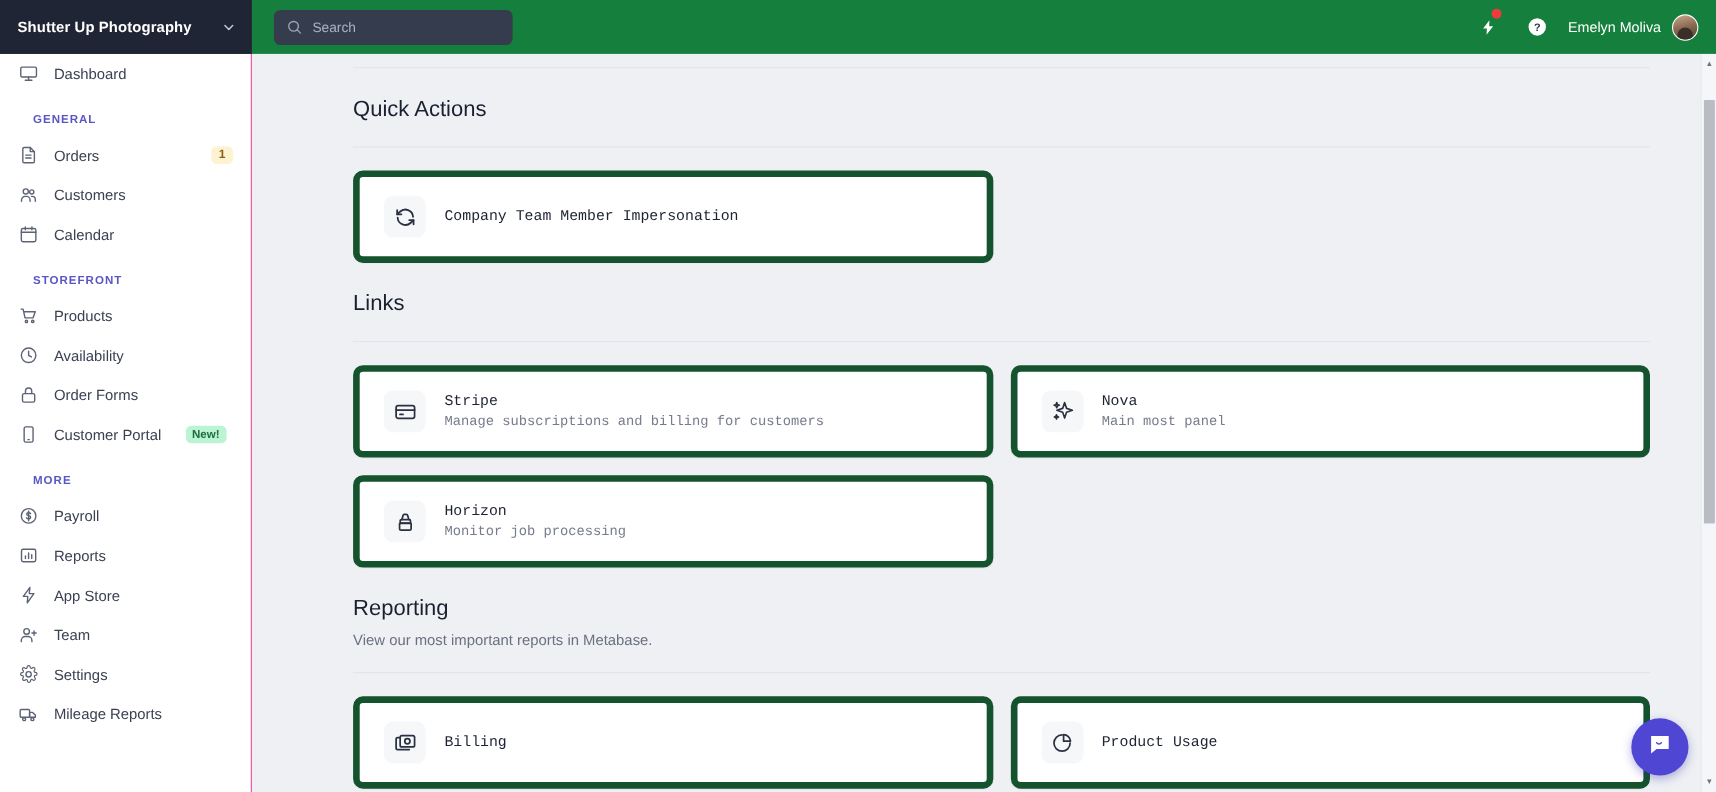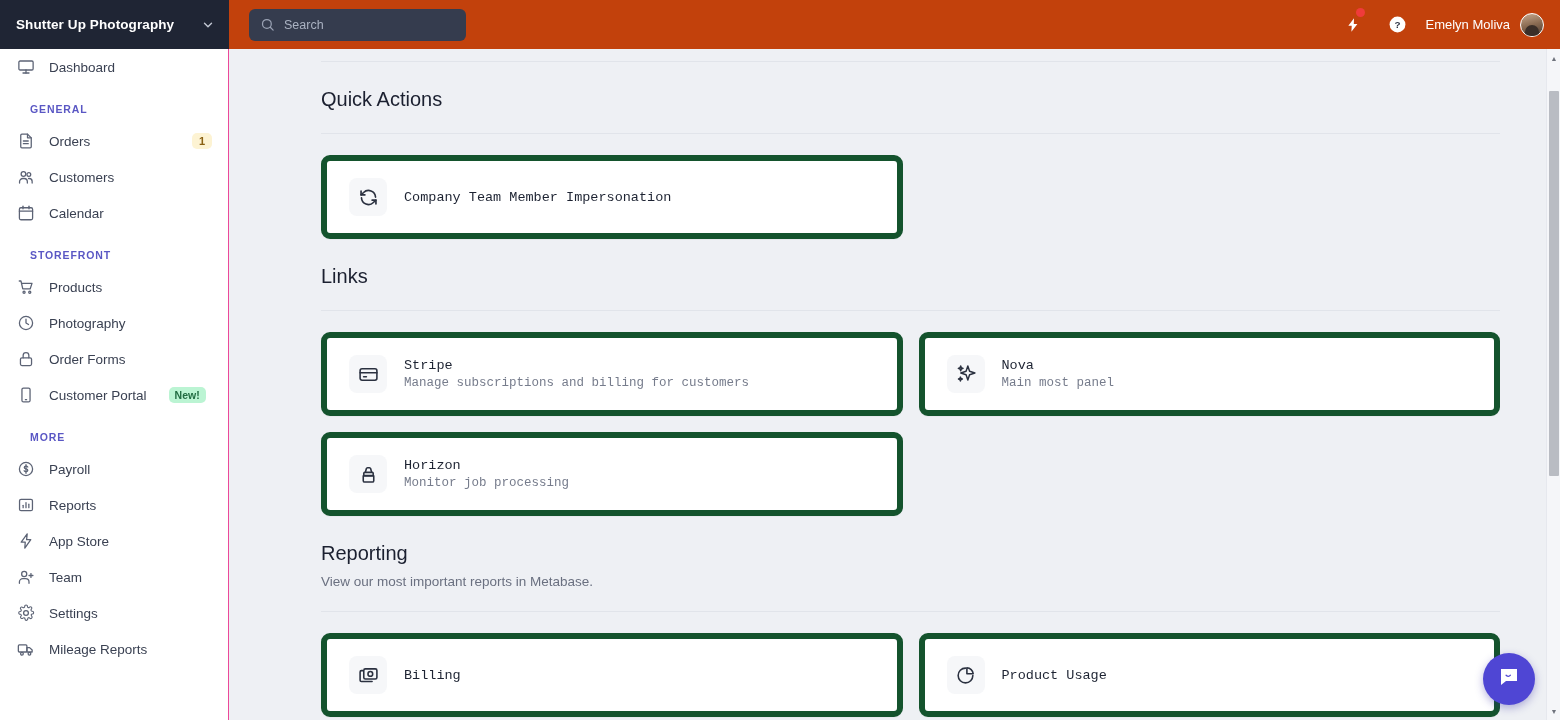--- a/index.html
+++ b/index.html
@@ -7,21 +7,21 @@
     width: 1560px; height: 720px;
     overflow: hidden;
     font-family: "Liberation Sans", sans-serif;
     background: #eef0f4;
   }
 
   
   .topbar {
     position: absolute; top: 0; left: 0;
     width: 1560px; height: 49px;
-    background: #c2410c;
+    background: #15803d;
     display: flex; align-items: center;
     z-index: 40;
   }
   .brand {
     width: 229px; height: 49px;
     background: #1f2534;
     display: flex; align-items: center;
     padding: 0 14px 0 16px;
     gap: 6px;
   }
@@ -300,21 +300,21 @@
         </span>
         <span class="nav-label">Products</span>
       </div>
       <div class="nav-item">
         <span class="ni">
           <svg width="18" height="18" viewBox="0 0 24 24" fill="none" stroke="currentColor" stroke-width="1.7" stroke-linecap="round" stroke-linejoin="round">
             <circle cx="12" cy="12" r="8.8"></circle>
             <polyline points="12 7 12 12 15.4 14"></polyline>
           </svg>
         </span>
-        <span class="nav-label">Photography</span>
+        <span class="nav-label">Availability</span>
       </div>
       <div class="nav-item">
         <span class="ni">
           <svg width="18" height="18" viewBox="0 0 24 24" fill="none" stroke="currentColor" stroke-width="1.7" stroke-linecap="round" stroke-linejoin="round">
             <rect x="4.6" y="10.4" width="14.8" height="10.4" rx="2"></rect>
             <path d="M8.2 10.4V7.4a3.8 3.8 0 0 1 7.6 0v3"></path>
           </svg>
         </span>
         <span class="nav-label">Order Forms</span>
       </div>

